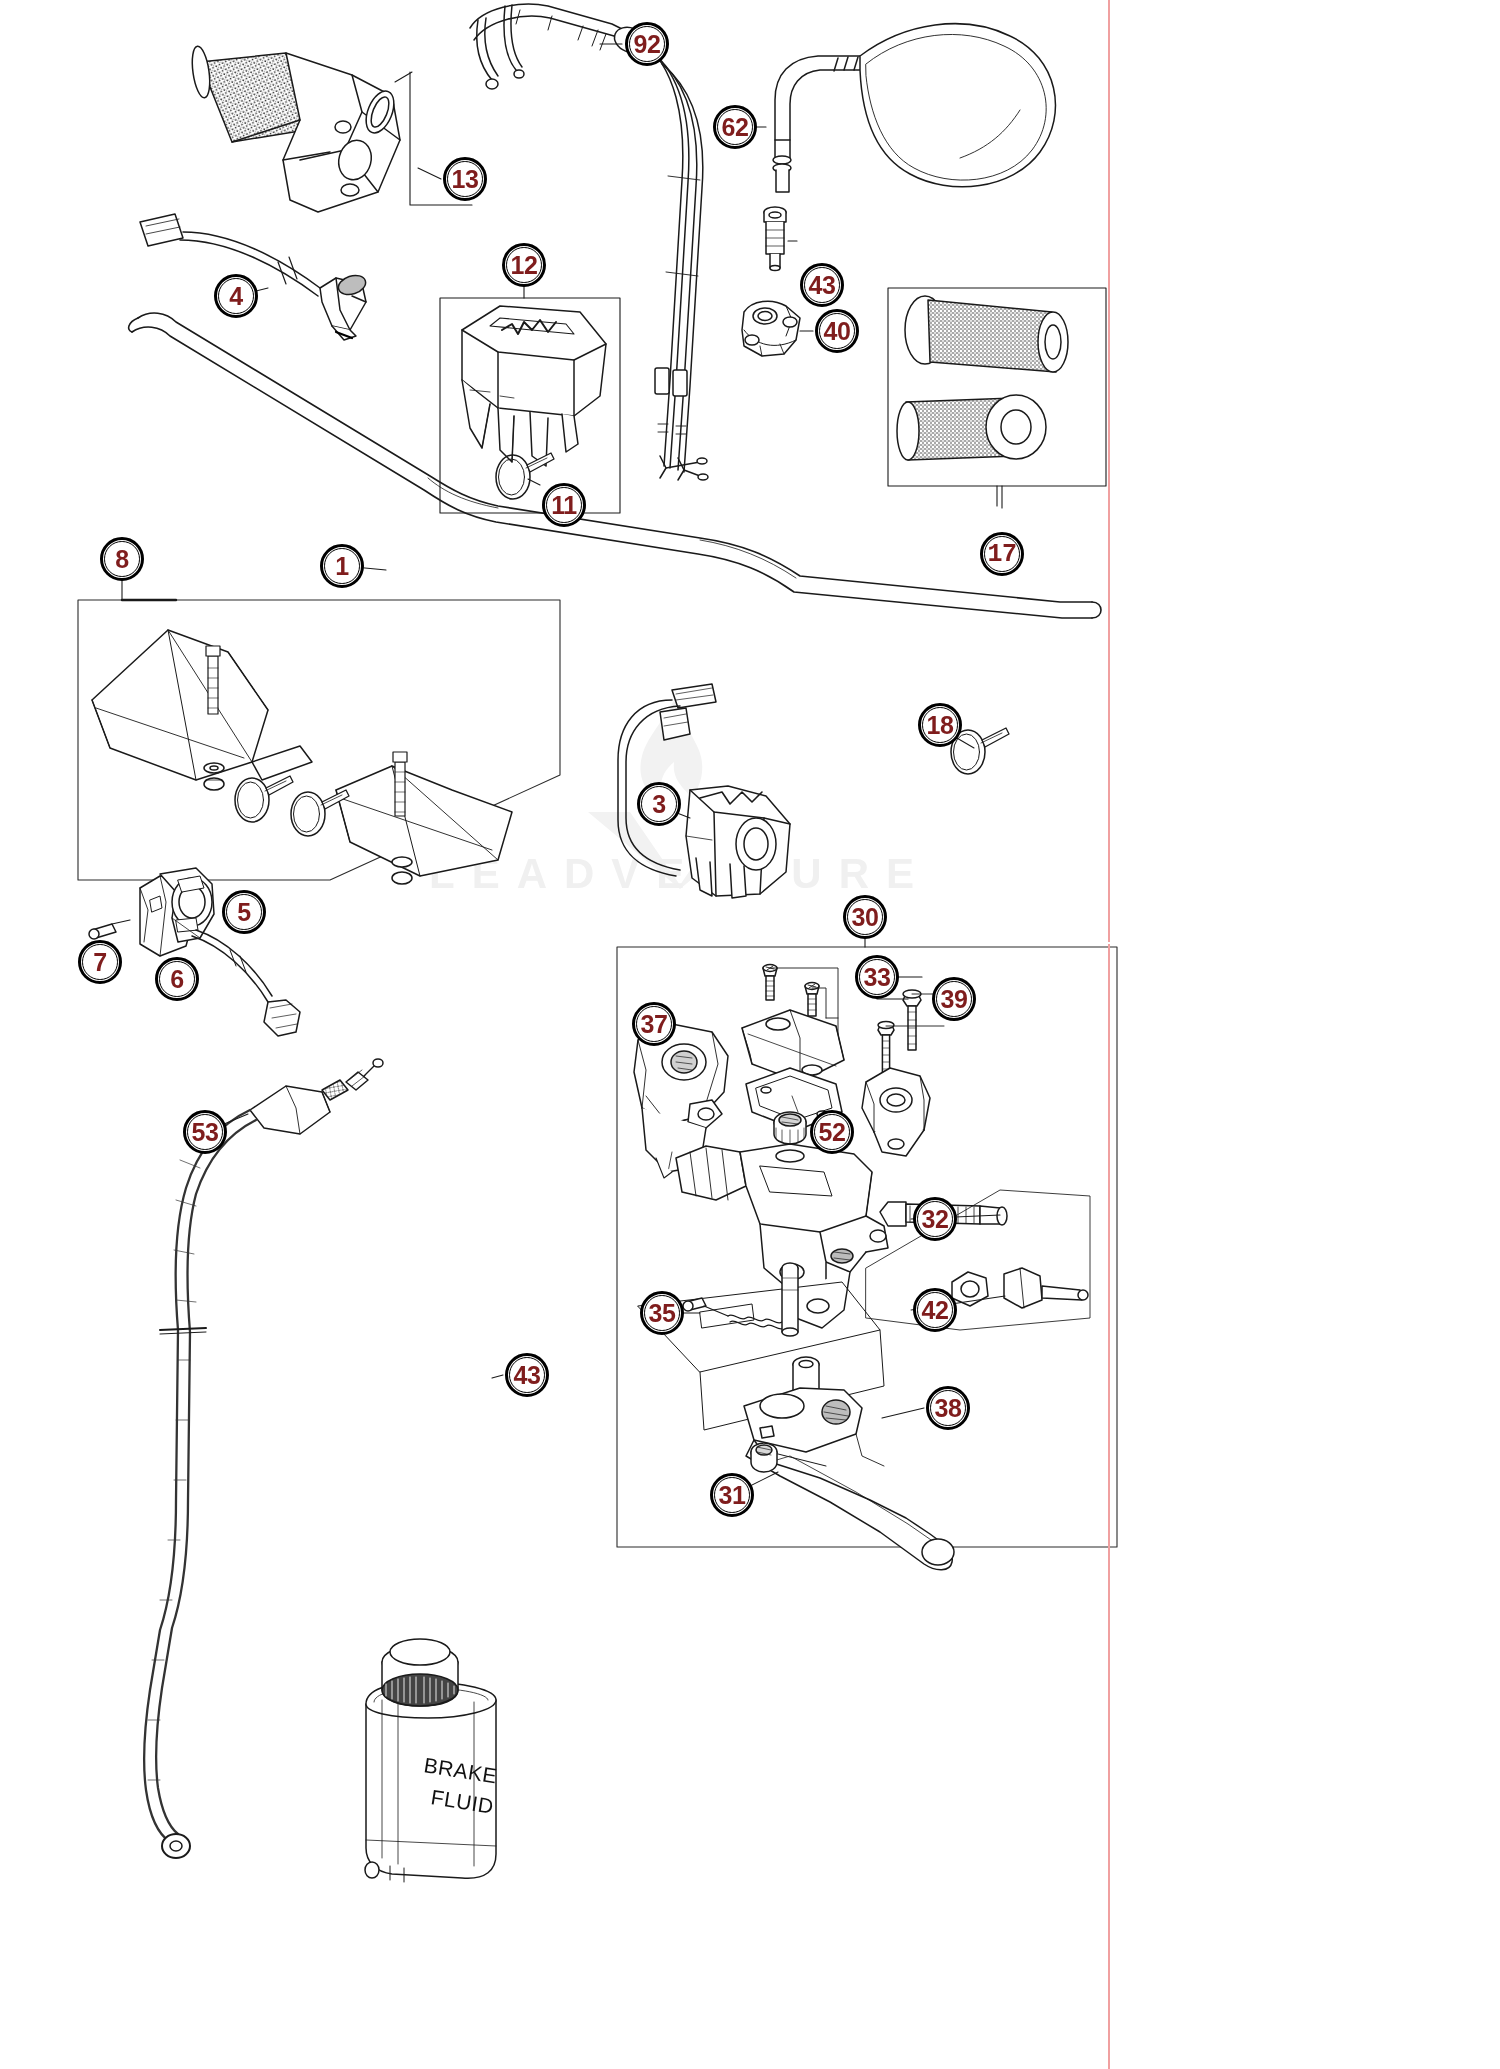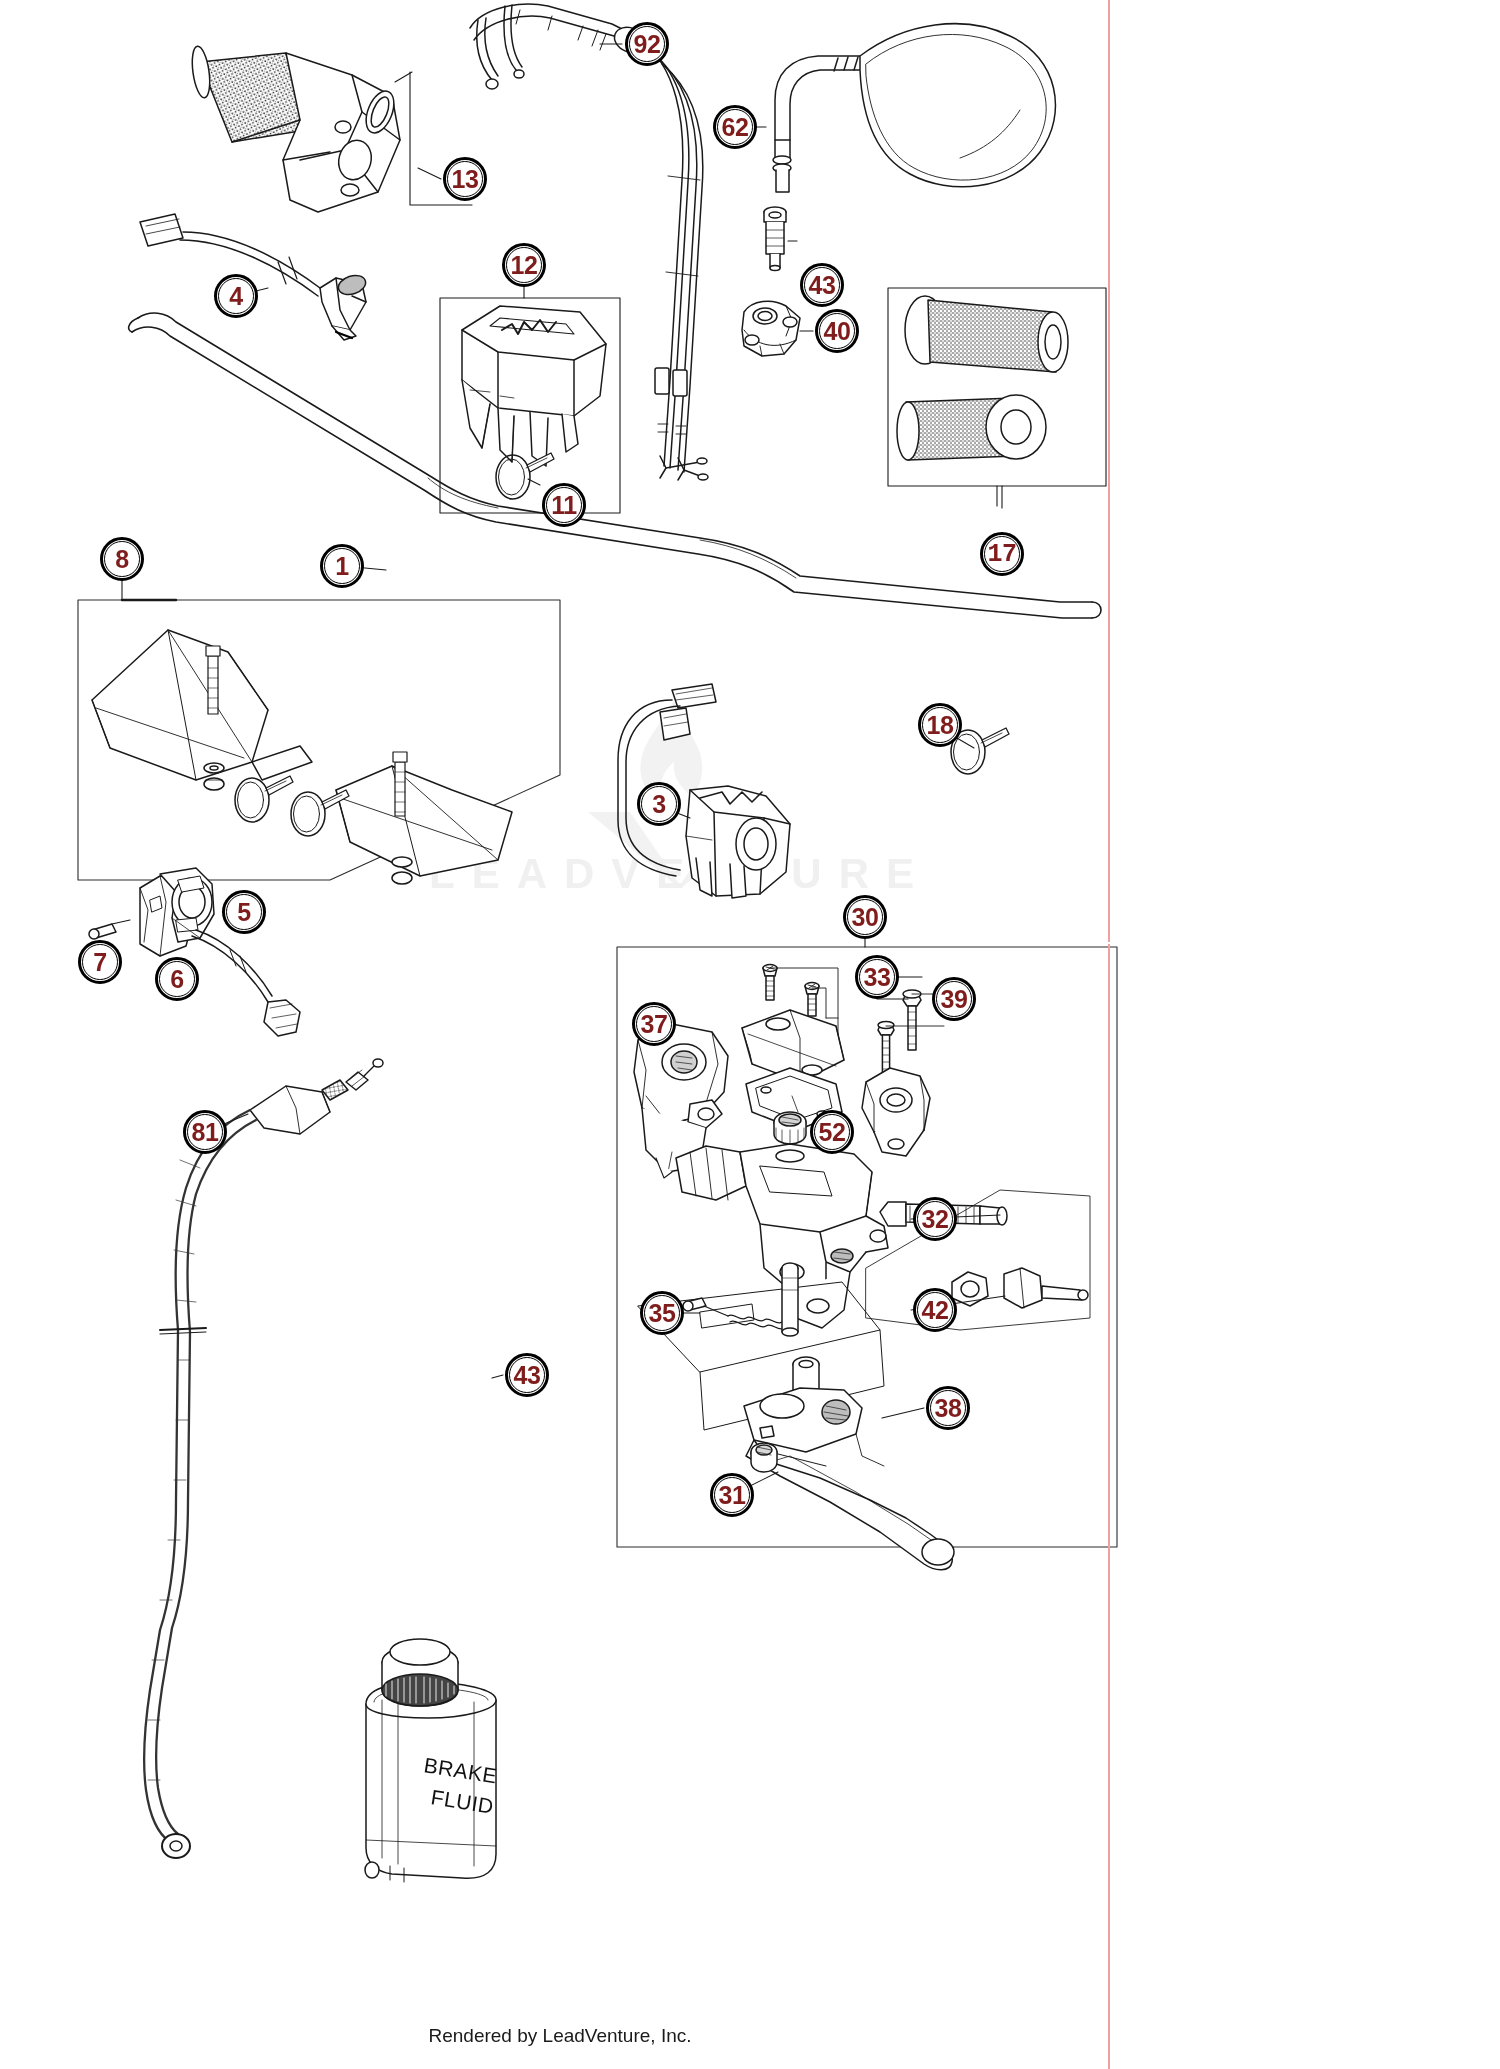--- a/index.html
+++ b/index.html
@@ -644,24 +644,23 @@
       <div class="callout" style="left: 918px; top: 703px;">18</div>
       <div class="callout" style="left: 637px; top: 782px;">3</div>
       <div class="callout" style="left: 222px; top: 890px;">5</div>
       <div class="callout" style="left: 78px; top: 940px;">7</div>
       <div class="callout" style="left: 155px; top: 957px;">6</div>
       <div class="callout" style="left: 843px; top: 895px;">30</div>
       <div class="callout" style="left: 855px; top: 955px;">33</div>
       <div class="callout" style="left: 932px; top: 977px;">39</div>
       <div class="callout" style="left: 632px; top: 1002px;">37</div>
       <div class="callout" style="left: 810px; top: 1110px;">52</div>
-      <div class="callout" style="left: 183px; top: 1110px;">81</div>
+      <div class="callout" style="left: 183px; top: 1110px;">53</div>
       <div class="callout" style="left: 913px; top: 1197px;">32</div>
       <div class="callout" style="left: 913px; top: 1288px;">42</div>
       <div class="callout" style="left: 640px; top: 1291px;">35</div>
       <div class="callout" style="left: 505px; top: 1353px;">43</div>
       <div class="callout" style="left: 926px; top: 1386px;">38</div>
       <div class="callout" style="left: 710px; top: 1473px;">31</div>
     </div>
 
-  <div id="footer">Rendered by LeadVenture, Inc.</div>
 
 </div>
 
 </body></html>

